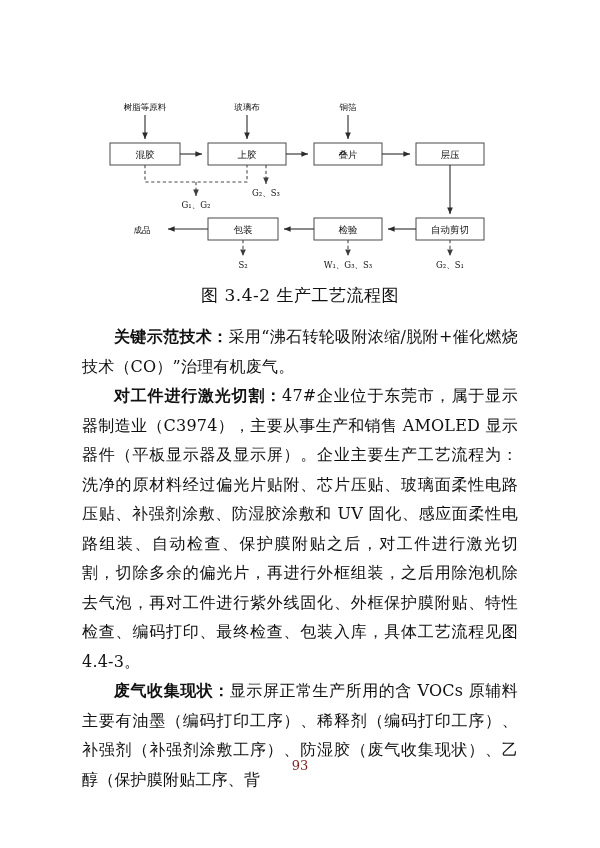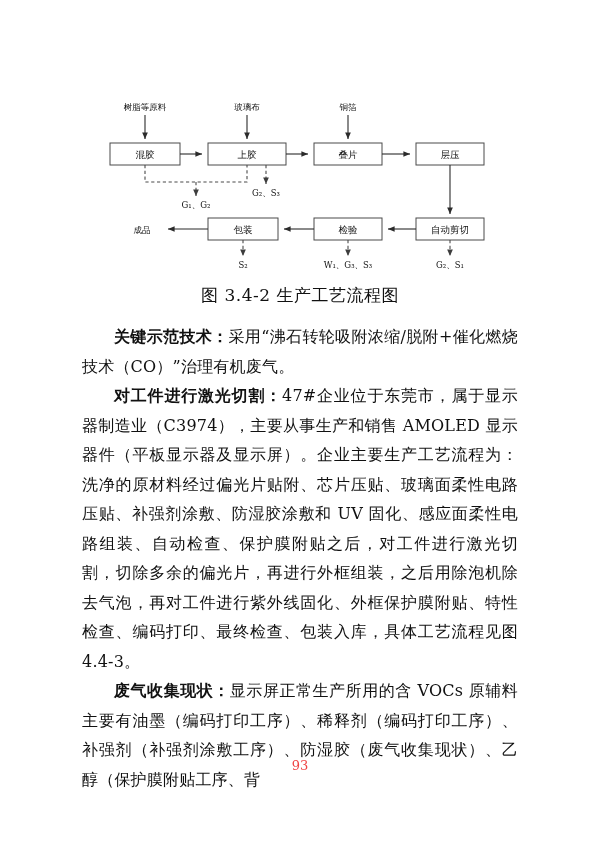--- a/index.html
+++ b/index.html
@@ -76,21 +76,21 @@
   }
 
   
   .page-number {
     position: absolute;
     left: 0;
     top: 758px;
     width: 600px;
     text-align: center;
     font-size: 13px;
-    color: #ef4444;
+    color: #7f1d1d;
     font-family: "DejaVu Serif", "Liberation Serif", serif;
   }
 
   
   svg text {
     font-family: "DejaVu Serif", "Liberation Serif", serif;
     fill: #111;
   }
   .nodeLabel { font-size: 9.5px; }
   .ioLabel   { font-size: 8.5px; }

